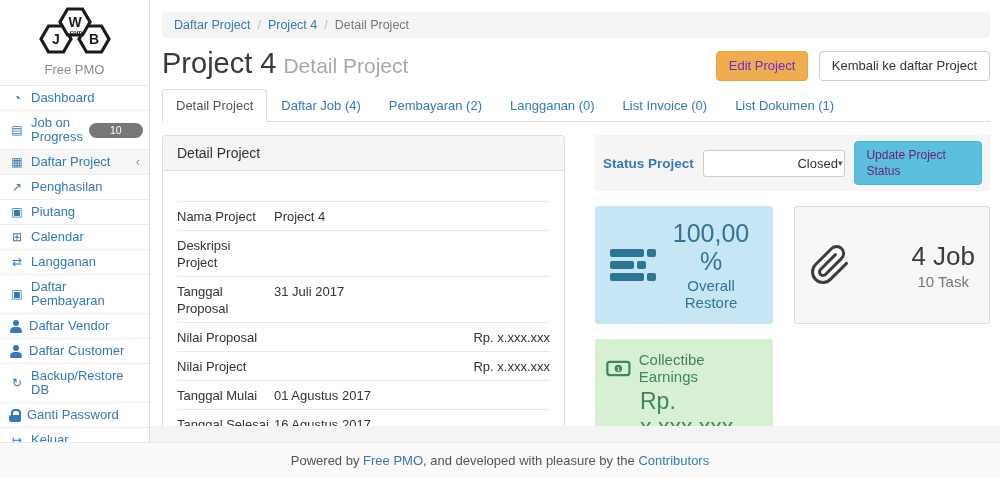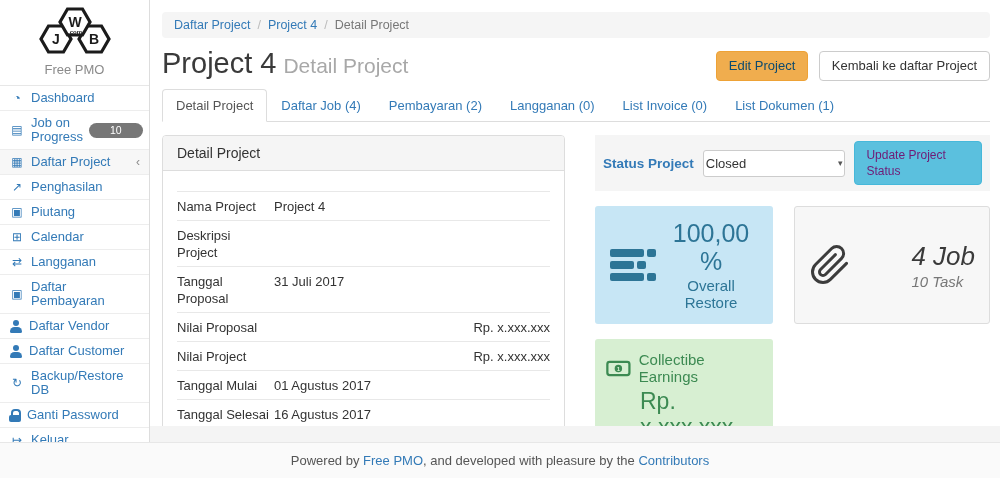--- a/index.html
+++ b/index.html
@@ -45,72 +45,72 @@
   .breadcrumb .bc-link { color:#337ab7; cursor:pointer; text-decoration:none; }
   .breadcrumb .sep { color:#bbb; padding:0 2px; }
 
   
   .page-head { display:flex; align-items:flex-start; margin:9px 0 8px; }
   .page-title { font-size:29px; color:#3a3a3a; font-weight:500; line-height:32px; }
   .page-subtitle { font-size:21px; color:#a8a8a8; font-weight:400; margin-left:7px; }
   .head-buttons { margin-left:auto; margin-top:4px; white-space:nowrap; }
   .btn { display:inline-block; font-size:13px; padding:6px 12px; border-radius:4px;
          border:1px solid transparent; cursor:pointer; line-height:16px; }
-  .btn-warning { background:#f0ad4e; border-color:#eea236; color:#0c4a6e; }
+  .btn-warning { background:#f0ad4e; border-color:#eea236; color:#6d28d9; }
   .btn-default { background:#fff; border-color:#ccc; color:#333; margin-left:6px; }
   .btn-info { background:#5bc0de; border-color:#46b8da; color:#701a75; font-size:12px; padding:5px 11px; }
 
   
   .tabs { display:flex; border-bottom:1px solid #ddd; margin-top:4px; }
   .tab { padding:8px 13px; font-size:13px; color:#337ab7; margin-bottom:-1px; cursor:pointer;
          border:1px solid transparent; border-radius:4px 4px 0 0; }
   .tab.active { background:#fff; border-color:#ddd #ddd #fff #ddd; color:#555; cursor:default; }
 
   
   .body-row { display:flex; gap:30px; margin-top:13px; }
   .left-col { width:403px; flex:none; }
   .right-col { flex:1; }
 
   
   .panel { border:1px solid #ddd; border-radius:4px; background:#fff; }
   .panel-heading { background:#f5f5f5; border-bottom:1px solid #ddd; padding:9px 14px;
                    font-size:14px; color:#333; border-radius:3px 3px 0 0; }
   .panel-body { padding:10px 14px 14px; }
-  .dtable { border-top:1px solid #e8e8e8; margin-top:10px; }
+  .dtable { border-top:1px solid #e8e8e8; margin-top:20px; }
   .drow { display:flex; padding:6px 0 5px; border-bottom:1px solid #e8e8e8; font-size:13px;
           color:#333; line-height:17px; }
   .dlabel { width:97px; flex:none; }
   .dvalue { flex:1; }
   .dvalue.right { text-align:right; }
 
   
   .status-well { background:#f5f5f5; padding:6px 8px; display:flex; align-items:center; gap:9px;
                  margin-bottom:15px; }
   .status-label { color:#337ab7; font-weight:bold; font-size:13.5px; flex:none; }
   .select-box { background:#fff; border:1px solid #ccc; border-radius:3px; height:27px;
                 width:160px; padding:0 2px; font-size:13px; color:#333; display:flex;
-                align-items:center; justify-content:space-between; cursor:pointer; }
+                align-items:center; justify-content:flex-end; cursor:pointer; }
   .select-box .caret { font-size:9px; color:#555; }
 
   
   .boxes-row { display:flex; }
   .box-progress { width:178px; background:#c7e6f5; border-radius:3px; padding:13px 15px;
                   display:flex; align-items:center; gap:8px; color:#2d7596; }
   .tasks-big { width:46px; flex:none; }
   .tasks-big .trow { display:flex; gap:3px; height:8px; margin:4px 0; }
   .seg-a { flex:1; background:#2d7596; border-radius:2px; }
   .seg-b { width:9px; flex:none; background:#2d7596; border-radius:2px; }
   .tasks-big .trow.short .seg-a { flex:none; width:24px; }
   .prog-text { text-align:center; flex:1; }
   .prog-value { font-size:25px; line-height:28px; }
   .prog-caption { font-size:15px; margin-top:2px; }
 
   .box-jobs { width:196px; margin-left:auto; background:#f7f7f7; border:1px solid #ddd;
               border-radius:3px; padding:12px 14px; display:flex; align-items:center; }
-  .jobs-text { margin-left:auto; text-align:left;font-style:italic; }
+  .jobs-text { margin-left:auto; text-align:center; }
   .jobs-value { font-size:26px; color:#3a3a3a; line-height:30px; }
   .jobs-caption { font-size:15px; color:#777; margin-top:2px; }
 
   .box-earnings { width:178px; background:#d7efd2; border-radius:3px; padding:12px 11px;
                   margin-top:15px; color:#3c8a52; }
   .earn-top { display:flex; align-items:center; gap:8px; font-size:15px; }
   .earn-value { font-size:23px; margin:3px 0 2px 34px; line-height:26px; }
 
   
   .footer { position:absolute; left:0; right:0; top:442px; height:36px; background:#fafafa;

